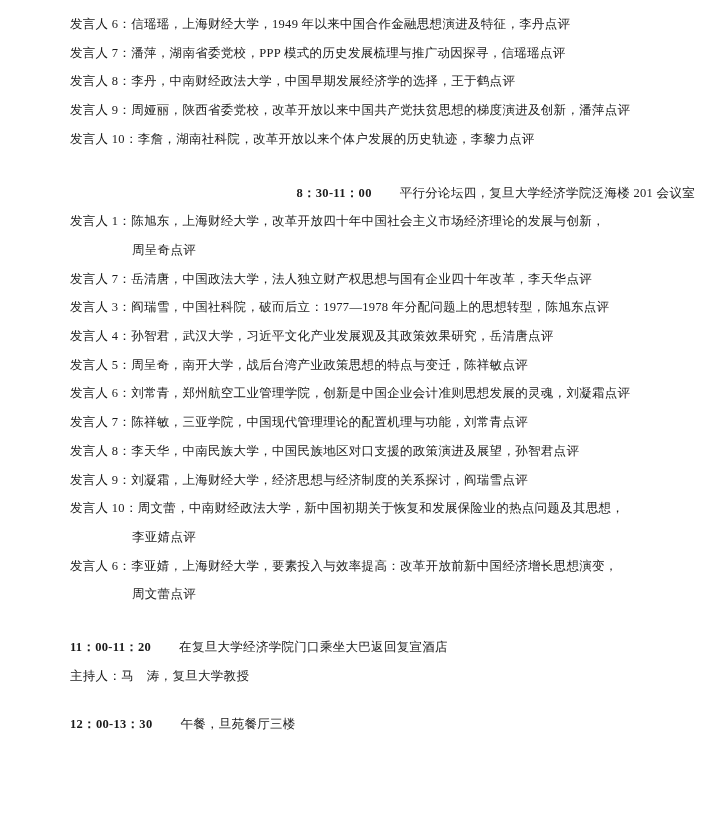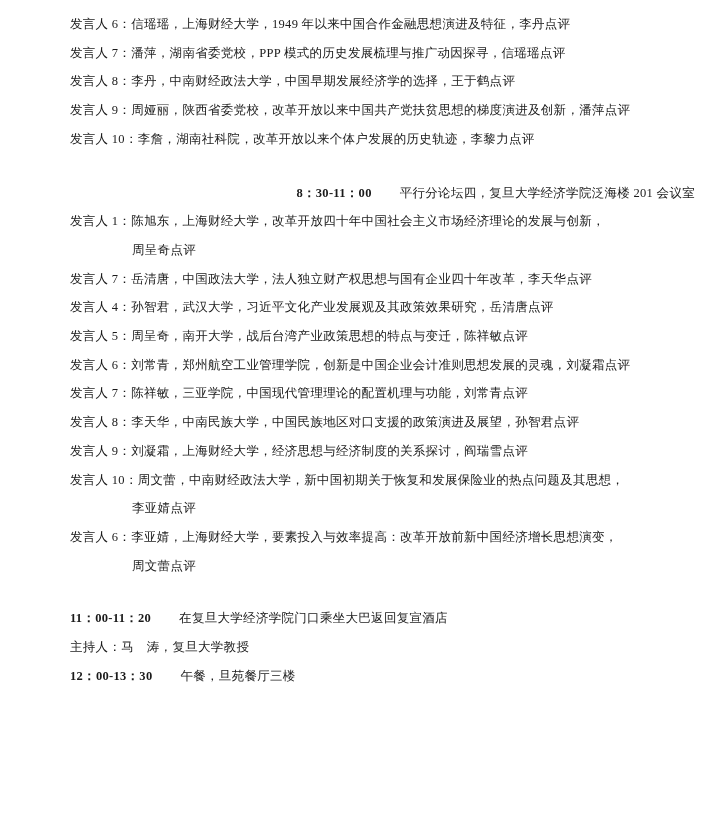--- a/index.html
+++ b/index.html
@@ -23,39 +23,40 @@
     font-size: 12.5px;
     line-height: 28.7px;
     white-space: nowrap;
     letter-spacing: 0.3px;
   }
   .cont { padding-left: 62px; }
   .time { font-weight: 700; margin-right: 28px; }
   .gap-a { margin-top: 25px; text-align: right; }
   .gap-b { margin-top: 24px; }
   .gap-c { margin-top: 27px; }
-  .gap-d { }
+  .gap-d { margin-top: 20px; }
 </style>
 </head>
 <body>
 
 <div class="page">
   <div class="content">
 
     <p class="ln"><span>发言人 6：</span><span>信瑶瑶，上海财经大学，1949 年以来中国合作金融思想演进及特征，李丹点评</span></p>
     <p class="ln"><span>发言人 7：</span><span>潘萍，湖南省委党校，PPP 模式的历史发展梳理与推广动因探寻，信瑶瑶点评</span></p>
     <p class="ln"><span>发言人 8：</span><span>李丹，中南财经政法大学，中国早期发展经济学的选择，王于鹤点评</span></p>
     <p class="ln"><span>发言人 9：</span><span>周娅丽，陕西省委党校，改革开放以来中国共产党扶贫思想的梯度演进及创新，潘萍点评</span></p>
     <p class="ln"><span>发言人 10：</span><span>李詹，湖南社科院，改革开放以来个体户发展的历史轨迹，李黎力点评</span></p>
 
     <p class="ln gap-a"><span class="time">8：30-11：00</span><span>平行分论坛四，复旦大学经济学院泛海楼 201 会议室</span></p>
 
     <p class="ln"><span>发言人 1：</span><span>陈旭东，上海财经大学，改革开放四十年中国社会主义市场经济理论的发展与创新，</span></p>
     <p class="ln cont"><span>周呈奇点评</span></p>
     <p class="ln"><span>发言人 7：</span><span>岳清唐，中国政法大学，法人独立财产权思想与国有企业四十年改革，李天华点评</span></p>
+    <p class="ln"><span>发言人 3：</span><span>阎瑞雪，中国社科院，破而后立：1977—1978 年分配问题上的思想转型，陈旭东点评</span></p>
     <p class="ln"><span>发言人 4：</span><span>孙智君，武汉大学，习近平文化产业发展观及其政策效果研究，岳清唐点评</span></p>
     <p class="ln"><span>发言人 5：</span><span>周呈奇，南开大学，战后台湾产业政策思想的特点与变迁，陈祥敏点评</span></p>
     <p class="ln"><span>发言人 6：</span><span>刘常青，郑州航空工业管理学院，创新是中国企业会计准则思想发展的灵魂，刘凝霜点评</span></p>
     <p class="ln"><span>发言人 7：</span><span>陈祥敏，三亚学院，中国现代管理理论的配置机理与功能，刘常青点评</span></p>
     <p class="ln"><span>发言人 8：</span><span>李天华，中南民族大学，中国民族地区对口支援的政策演进及展望，孙智君点评</span></p>
     <p class="ln"><span>发言人 9：</span><span>刘凝霜，上海财经大学，经济思想与经济制度的关系探讨，阎瑞雪点评</span></p>
     <p class="ln"><span>发言人 10：</span><span>周文蕾，中南财经政法大学，新中国初期关于恢复和发展保险业的热点问题及其思想，</span></p>
     <p class="ln cont"><span>李亚婧点评</span></p>
     <p class="ln"><span>发言人 6：</span><span>李亚婧，上海财经大学，要素投入与效率提高：改革开放前新中国经济增长思想演变，</span></p>
     <p class="ln cont"><span>周文蕾点评</span></p>

